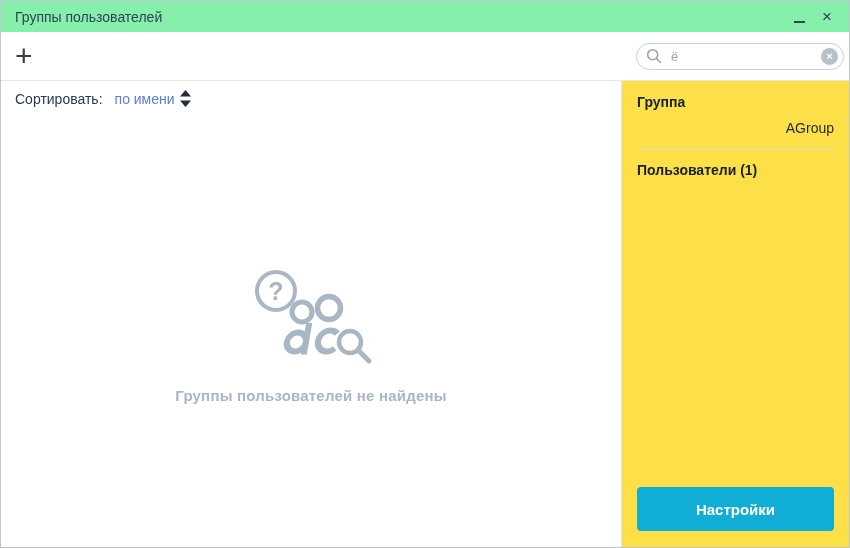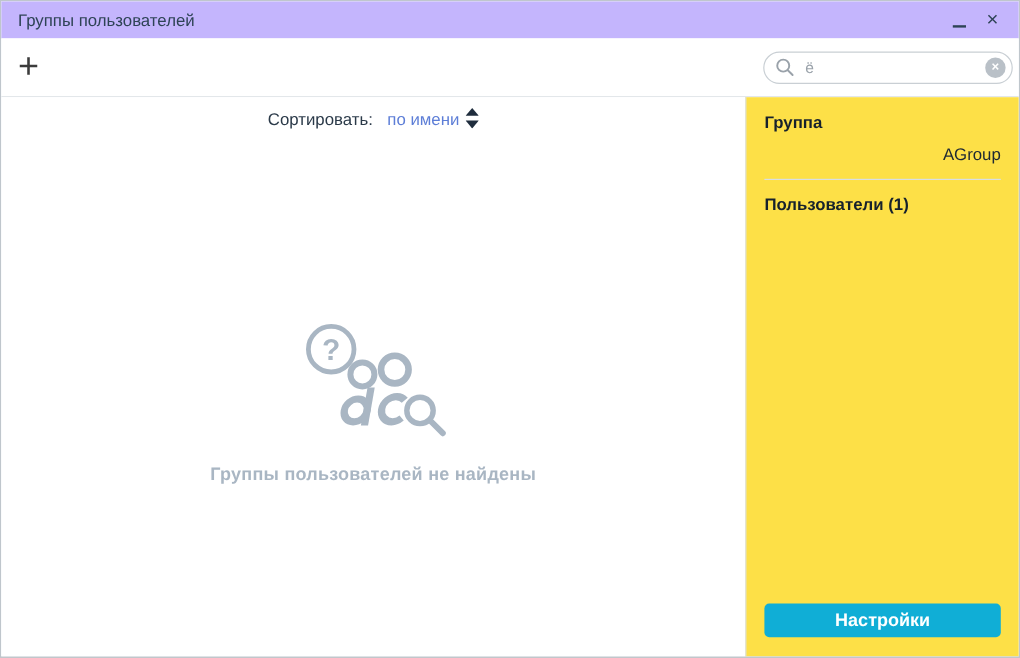--- a/index.html
+++ b/index.html
@@ -3,21 +3,21 @@
 <meta charset="utf-8">
 <style>
   html,body{margin:0;padding:0;background:#9aa0a6;}
   .window{
     width:850px;height:548px;box-sizing:border-box;position:relative;
     background:#ffffff;font-family:"Liberation Sans",sans-serif;
     border:1px solid #bfc6cc;overflow:hidden;display:flex;flex-direction:column;
   }
   
   .titlebar{
-    height:31px;flex:0 0 31px;background:#c4b5fd;display:flex;align-items:center;
+    height:31px;flex:0 0 31px;background:#86efac;display:flex;align-items:center;
     padding:0 10px 0 14px;box-sizing:border-box;gap:25px;
   }
   .title{font-size:14px;color:#2e4356;}
   .win-controls{margin-left:auto;display:flex;align-items:center;gap:4px;}
   .win-btn{width:24px;height:26px;display:flex;align-items:center;justify-content:center;
     color:#2e4356;cursor:default;}
   .min-glyph{display:block;width:11px;height:2px;background:#2e4356;margin-top:10px;}
   .close-glyph{font-size:17px;line-height:1;color:#2e4356;}
   
   .toolbar{
@@ -37,40 +37,40 @@
     font-family:"Liberation Sans",sans-serif;font-size:13px;color:#9aa2aa;
   }
   .clear-btn{
     flex:0 0 auto;width:17px;height:17px;border-radius:50%;background:#b9c0c7;
     color:#fff;font-size:11px;font-weight:bold;display:flex;align-items:center;
     justify-content:center;line-height:1;cursor:default;
   }
   
   .body{flex:1;display:flex;min-height:0;}
   .main{flex:1;display:flex;flex-direction:column;background:#fff;min-width:0;}
-  .sort-row{display:flex;align-items:center;padding:9px 14px 5px;font-size:14px;justify-content:center;}
+  .sort-row{display:flex;align-items:center;padding:9px 14px 5px;font-size:14px;}
   .sort-label{color:#2b3a49;}
   .sort-value{color:#5d7ed7;margin-left:12px;cursor:default;}
   .sort-icon{margin-left:5px;display:flex;align-items:center;cursor:default;}
   .empty-wrap{flex:1;display:flex;flex-direction:column;align-items:center;
     justify-content:center;padding-top:10px;}
   .empty-msg{margin-top:10px;font-weight:bold;font-size:15px;color:#a9b6c3;
     letter-spacing:.2px;}
   
   .panel{
     width:228px;flex:0 0 228px;box-sizing:border-box;background:#fde047;
     border-left:1px solid #dee4e9;display:flex;flex-direction:column;
     padding:6px 15px 16px 15px;
   }
   .panel-header{font-weight:bold;font-size:14px;color:#16212c;margin:7px 0 3px;}
   .panel-item{font-size:14px;color:#1d2833;margin:7px 0 2px;cursor:default;text-align:right;}
   .panel-divider{height:1px;background:#d8dee4;border:none;margin:11px 0 5px;}
   .panel-spacer{flex:1;}
   .settings-btn{
-    height:28px;border:none;border-radius:4px;background:#10aed6;color:#fff;
+    height:44px;border:none;border-radius:4px;background:#10aed6;color:#fff;
     font-family:"Liberation Sans",sans-serif;font-weight:bold;font-size:15px;
     cursor:default;width:100%;
   }
 </style>
 </head>
 <body>
 
 <div class="window">
 
   <div class="titlebar">

